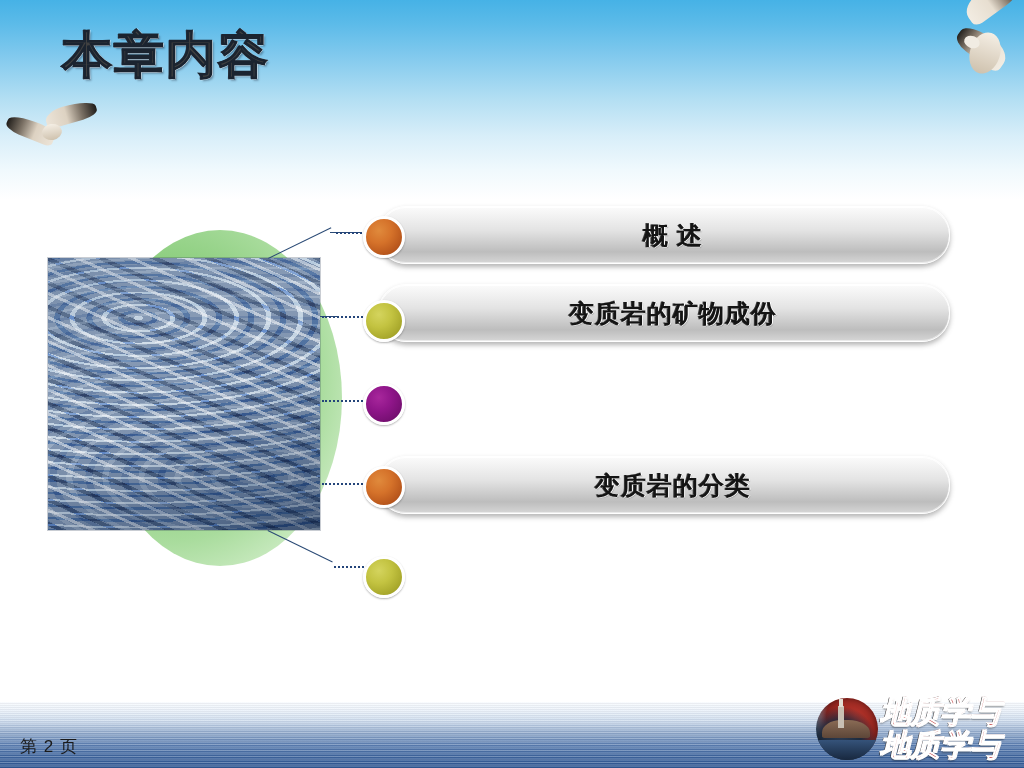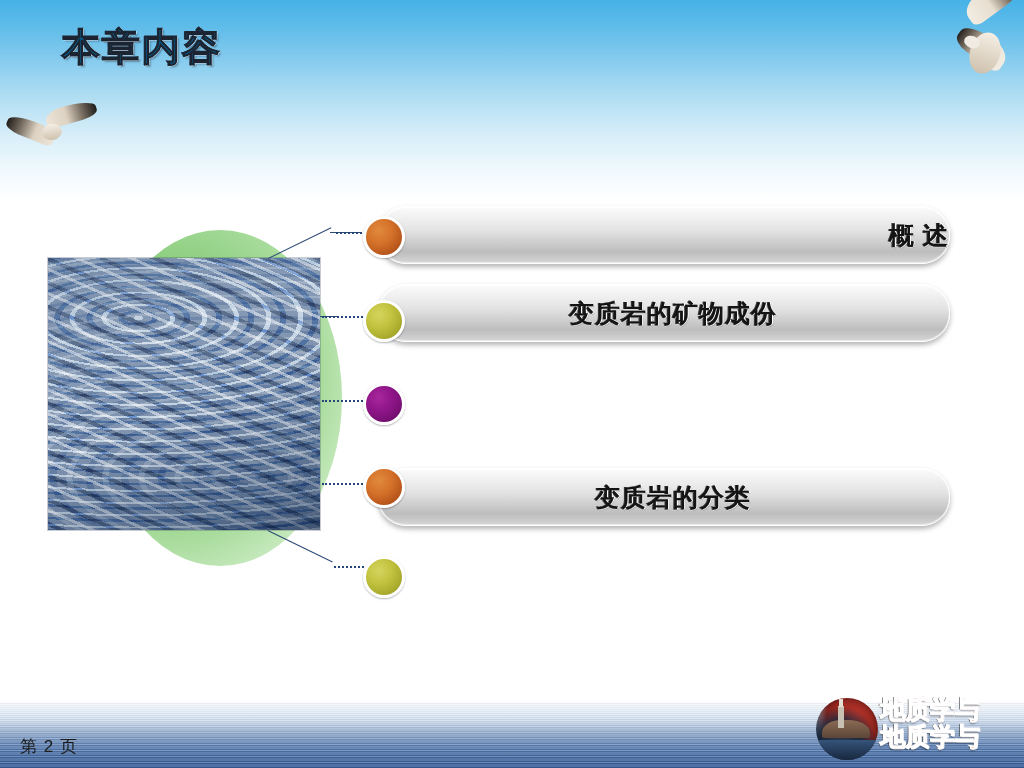--- a/index.html
+++ b/index.html
@@ -67,22 +67,22 @@
     left:0px;top:22px;width:50px;height:18px;
     transform:rotate(22deg);transform-origin:100% 50%;
     background:linear-gradient(to left,#ece4d8 0%,#ddd2c2 40%,#7a7064 70%,#1f1c19 100%);
     border-radius:80% 50% 20% 40%/60% 70% 30% 45%;
   }
   #gull-left .body{left:38px;top:16px;width:20px;height:16px;transform:rotate(-10deg);}
 
   
   .title{
     position:absolute;left:62px;top:22px;
-    font-size:38px;font-weight:bold;letter-spacing:2px;
-    color:#0369a1;
+    font-size:50px;font-weight:bold;letter-spacing:2px;
+    color:#404040;
     -webkit-text-stroke:1px #1b2430;
     text-shadow:
        1px 0 0 #e9f4fb, -1px 0 0 #2b3644,
        0 1px 0 #cfe4f2, 2px 2px 2px rgba(20,30,45,.35);
     white-space:nowrap;
   }
 
   
   .green-circle{
     position:absolute;left:98px;top:230px;width:244px;height:336px;
@@ -227,24 +227,25 @@
   }
   .logo-globe .sea{
     position:absolute;left:0;bottom:0;width:62px;height:20px;
     background:linear-gradient(to bottom,#35537a,#18283f);
   }
   .logo-text{
     position:absolute;left:66px;top:4px;width:132px;
     display:flex;flex-direction:column;justify-content:center;gap:1px;
   }
   .logo-line{
-    font-size:25px;font-weight:bold;color:#b91c1c;letter-spacing:0px;line-height:1.05;
+    font-size:30px;font-weight:bold;color:#b91c1c;letter-spacing:0px;line-height:1.05;
     -webkit-text-stroke:1px #ffffff;
     text-shadow:1px 1px 0 #ffffff, -1px 0 0 #2a2a2a, 0 2px 2px rgba(0,0,0,.45);
     white-space:nowrap;
+    font-style:italic;
   }
 </style>
 </head>
 <body>
 
 <div id="slide">
 
   <div class="sky"></div>
 
   <div class="gull" id="gull-right">
@@ -278,33 +279,33 @@
   <div class="conn-solid" style="left:320px;top:316px;width:18px;"></div>
   <div class="conn-dot" style="left:322px;top:316px;width:48px;"></div>
 
   <div class="conn-dot" style="left:322px;top:400px;width:48px;"></div>
 
   <div class="conn-dot" style="left:322px;top:483px;width:48px;"></div>
 
   <div class="conn-solid" style="left:268px;top:530px;width:72px;transform:rotate(26deg);"></div>
   <div class="conn-dot" style="left:334px;top:566px;width:38px;"></div>
 
-  <div class="pill" style="top:206px;justify-content:flex-end;">
+  <div class="pill" style="top:206px;">
     <span class="pill-label">概  述</span>
   </div>
   <div class="bullet b-orange" style="left:363px;top:216px;"></div>
 
   <div class="pill" style="top:284px;">
     <span class="pill-label">变质岩的矿物成份</span>
   </div>
   <div class="bullet b-olive" style="left:363px;top:300px;"></div>
 
   <div class="bullet b-purple" style="left:363px;top:383px;"></div>
 
-  <div class="pill" style="top:468px;">
+  <div class="pill" style="top:456px;">
     <span class="pill-label">变质岩的分类</span>
   </div>
   <div class="bullet b-orange" style="left:363px;top:466px;"></div>
 
   <div class="bullet b-olive" style="left:363px;top:556px;"></div>
 
   <div class="water">
     <div class="shimmer"></div>
   </div>
   <div class="page-num">第 2 页</div>

